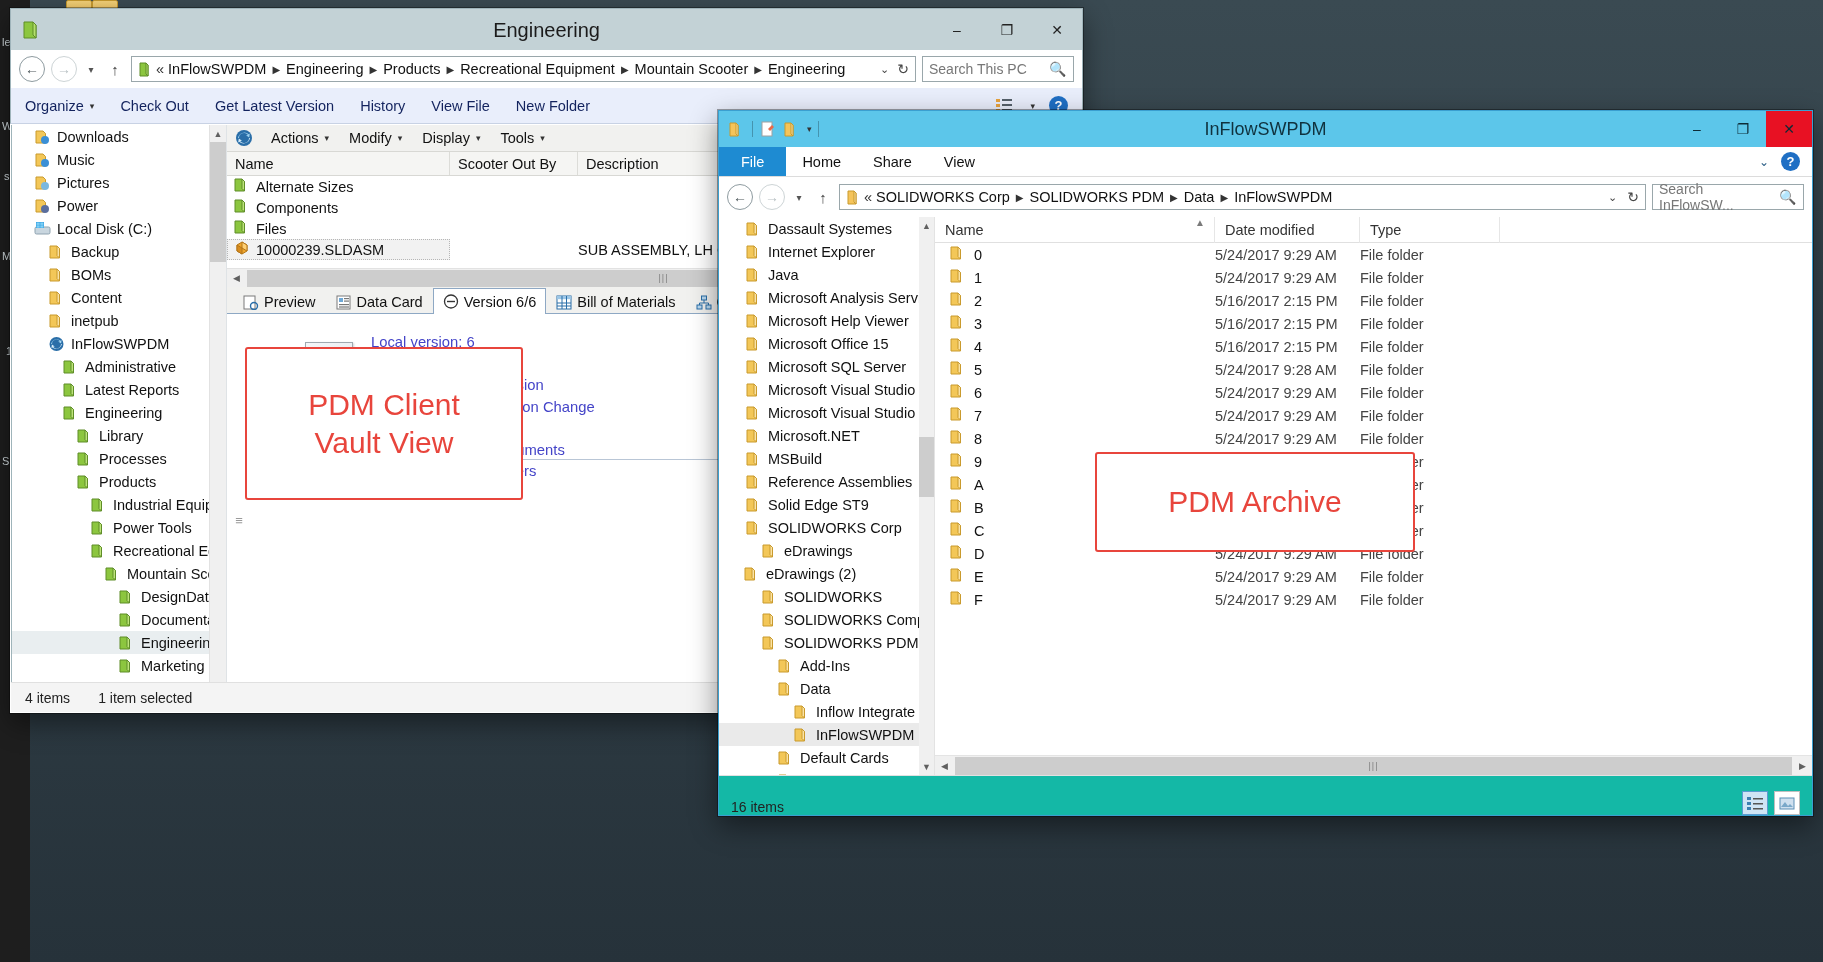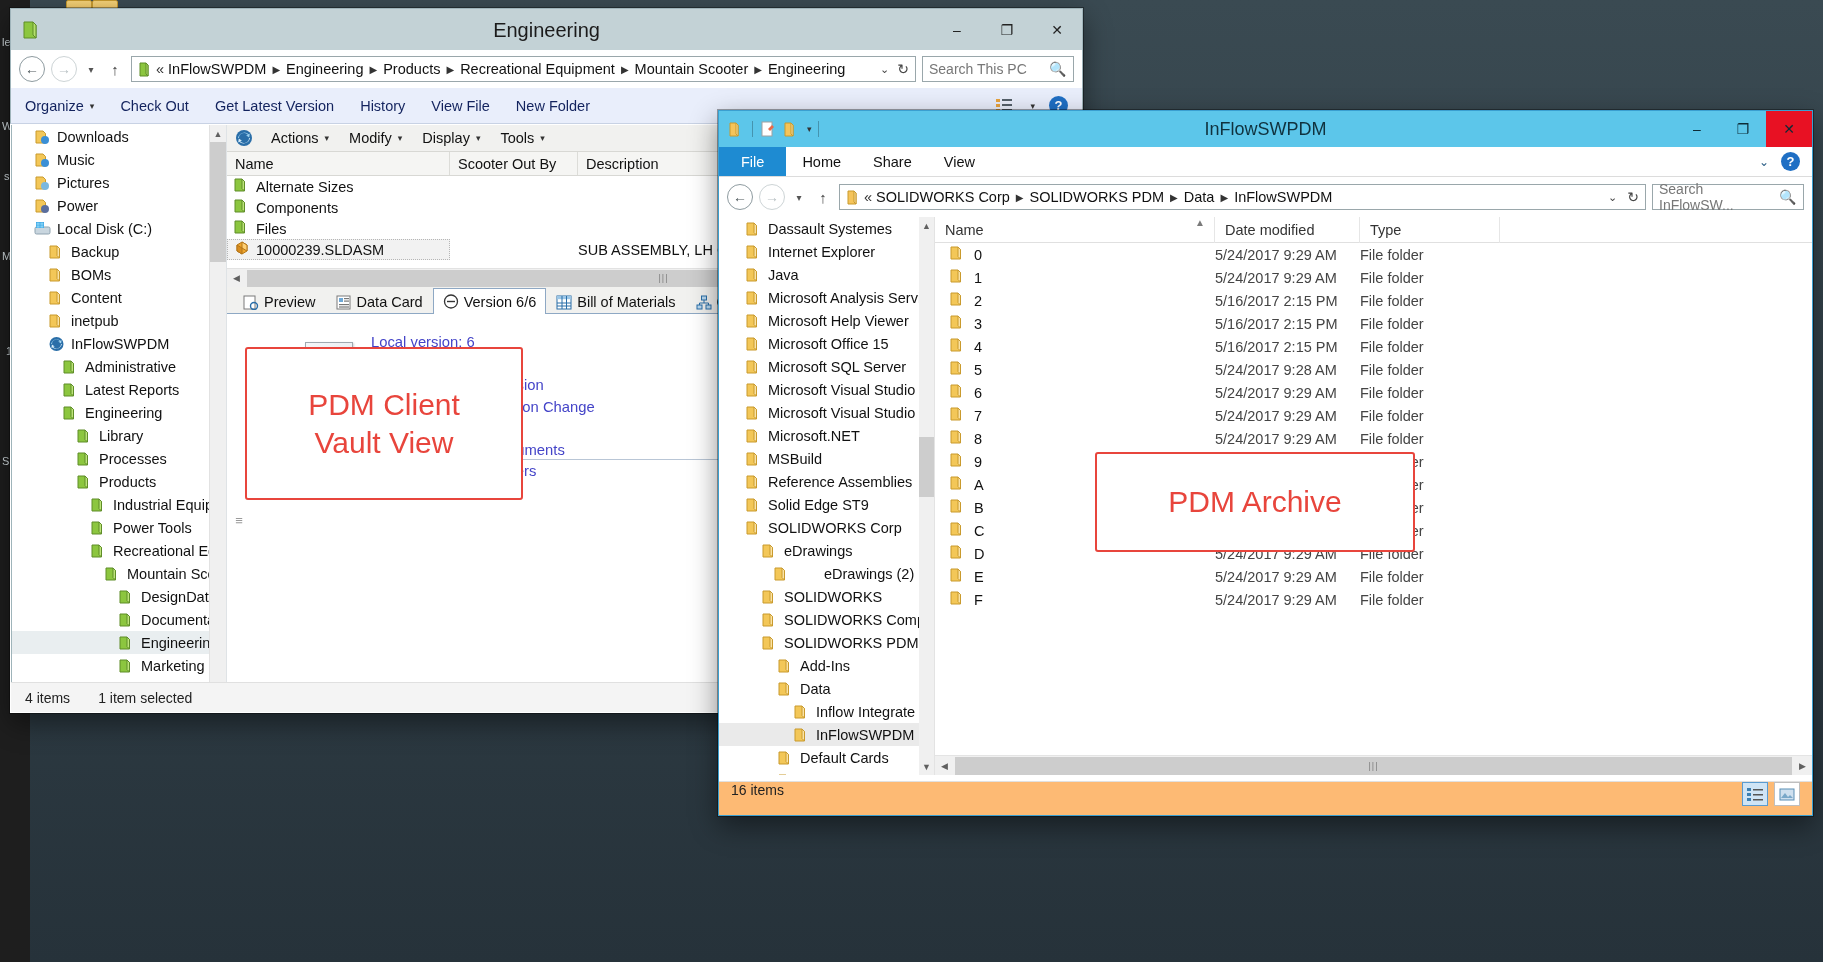--- a/index.html
+++ b/index.html
@@ -183,22 +183,22 @@
   #w2-rows { flex:1; overflow:hidden; background:#fff; }
   .r2 { height:23px; display:flex; align-items:center; font-size:14.5px; }
   .r2 .n { width:280px; display:flex; align-items:center; gap:8px; padding-left:14px; }
   .r2 .d { width:145px; color:#444; }
   .r2 .t { width:140px; color:#444; }
   .r2 .s { flex:1; color:#444; }
   #w2-hscroll { height:20px; background:#f0f0f0; border-top:1px solid #e4e4e4; display:flex; align-items:center; }
   #w2-hthumb { flex:1; height:18px; background:#cdcdcd; margin:0 1px; display:flex; align-items:center;
                justify-content:center; color:#808080; font-size:9px; letter-spacing:1px; }
 
-  #w2-status { position:absolute; left:0; right:0; bottom:0; height:34px; background:#fdba74;
-               border-top:1px solid #e1e1e1; display:flex; align-items:flex-start; font-size:14px; color:#222; }
+  #w2-status { position:absolute; left:0; right:0; bottom:0; height:40px; background:#14b8a6;
+               border-top:1px solid #e1e1e1; display:flex; align-items:flex-end; font-size:14px; color:#222; }
   #w2-status .si { padding:0 12px; }
   #w2-viewbtns { margin-left:auto; display:flex; gap:6px; padding-right:12px; }
   .vbtn { width:26px; height:24px; border:1px solid #bfbfbf; background:#fff; display:flex;
           align-items:center; justify-content:center; }
   .vbtn.on { background:#cfe4f5; border-color:#5a9bd0; }
 
   
   .fold { display:inline-block; position:relative; flex:none; }
 </style>
 </head>
@@ -845,21 +845,21 @@
               </svg></span>
             <span>SOLIDWORKS Corp</span>
           </div>
           <div class="t2" style="padding-left: 42px;">
             <span class="tf"><svg width="17" height="16" viewBox="0 0 17 16">
                 <path d="M2 2h7l2.5 2.5V14H2z" fill="#f3c758" stroke="#c99a2d"></path>
                 <path d="M9 2l2.5 2.5V14L9 11.5z" fill="#fbe3a4" stroke="#c99a2d"></path>
               </svg></span>
             <span>eDrawings</span>
           </div>
-          <div class="t2" style="padding-left: 54px; gap: 28px;">
+          <div class="t2" style="padding-left: 24px;">
             <span class="tf"><svg width="17" height="16" viewBox="0 0 17 16">
                 <path d="M2 2h7l2.5 2.5V14H2z" fill="#f3c758" stroke="#c99a2d"></path>
                 <path d="M9 2l2.5 2.5V14L9 11.5z" fill="#fbe3a4" stroke="#c99a2d"></path>
               </svg></span>
             <span>eDrawings (2)</span>
           </div>
           <div class="t2" style="padding-left: 42px;">
             <span class="tf"><svg width="17" height="16" viewBox="0 0 17 16">
                 <path d="M2 2h7l2.5 2.5V14H2z" fill="#f3c758" stroke="#c99a2d"></path>
                 <path d="M9 2l2.5 2.5V14L9 11.5z" fill="#fbe3a4" stroke="#c99a2d"></path>

